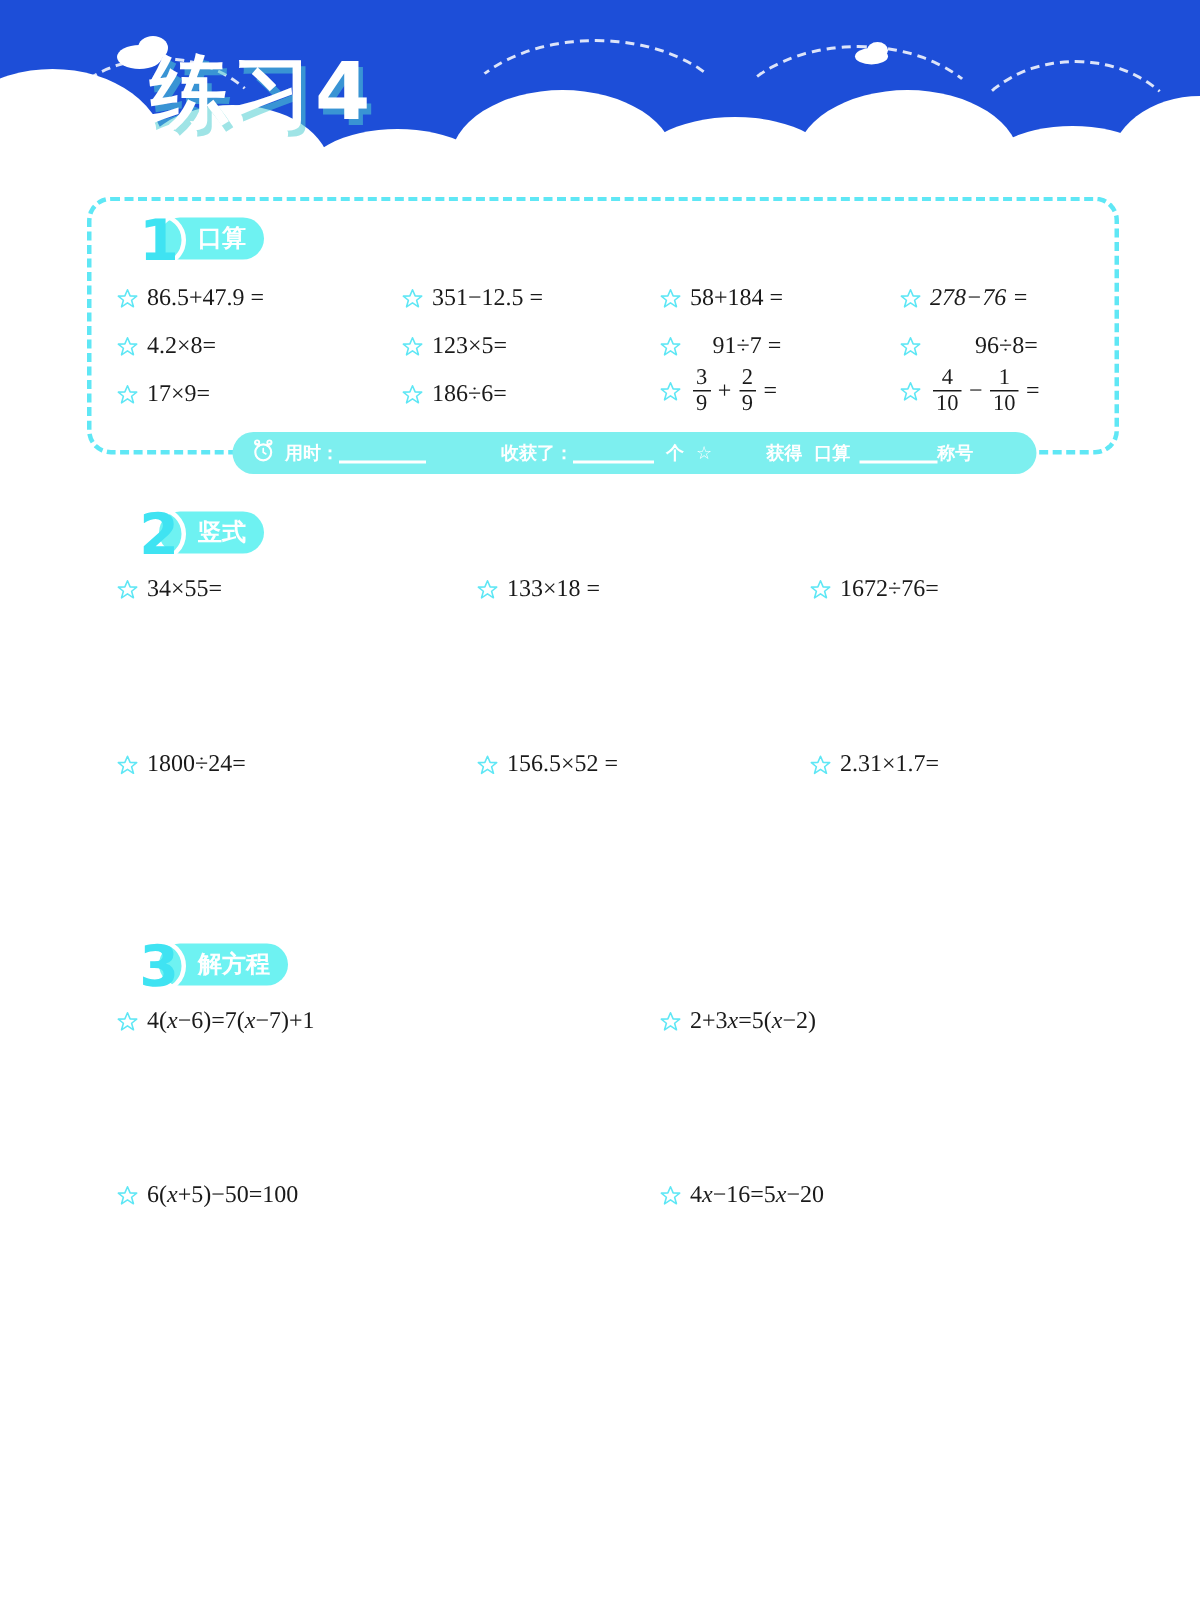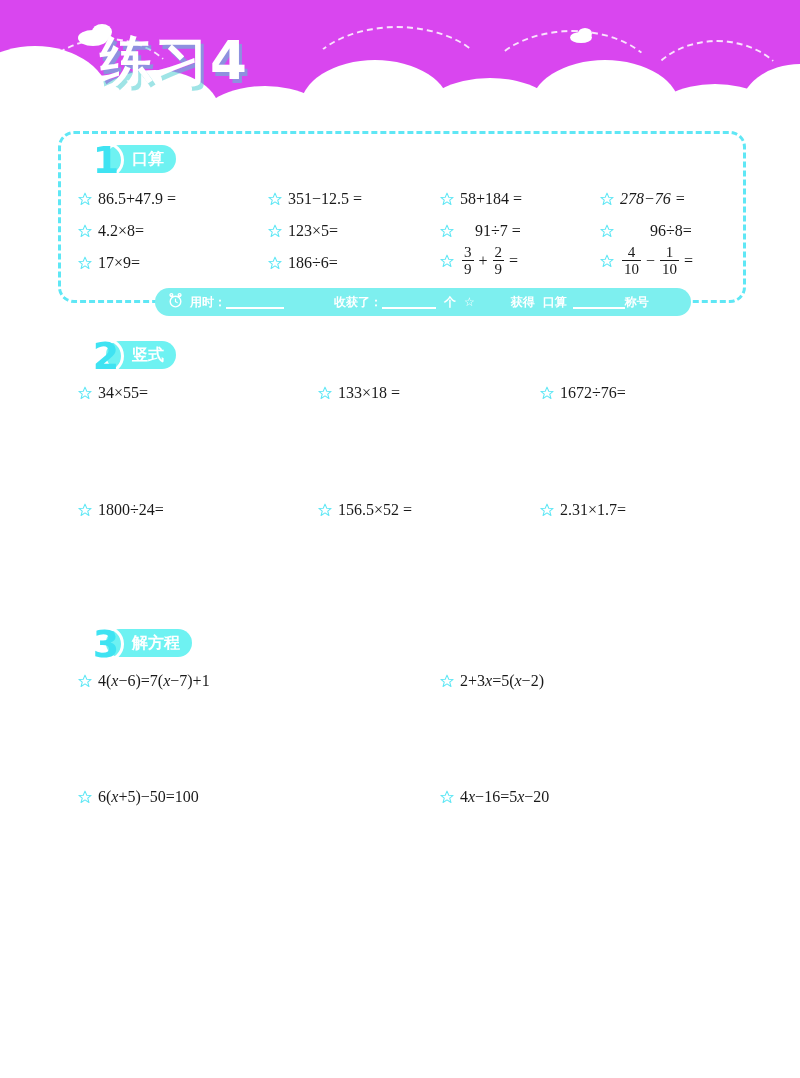--- a/index.html
+++ b/index.html
@@ -14,21 +14,21 @@
     position: relative;
     overflow: hidden;
   }
 
   
   .header {
     position: absolute;
     left: 0; top: 0;
     width: 800px;
     height: 122px;
-    background: #d946ef;
+    background: #1d4ed8;
     overflow: hidden;
   }
   .header-clouds {
     position: absolute;
     left: 0; bottom: 0;
     width: 800px;
     height: 74px;
   }
   .cloud-bump {
     position: absolute;

